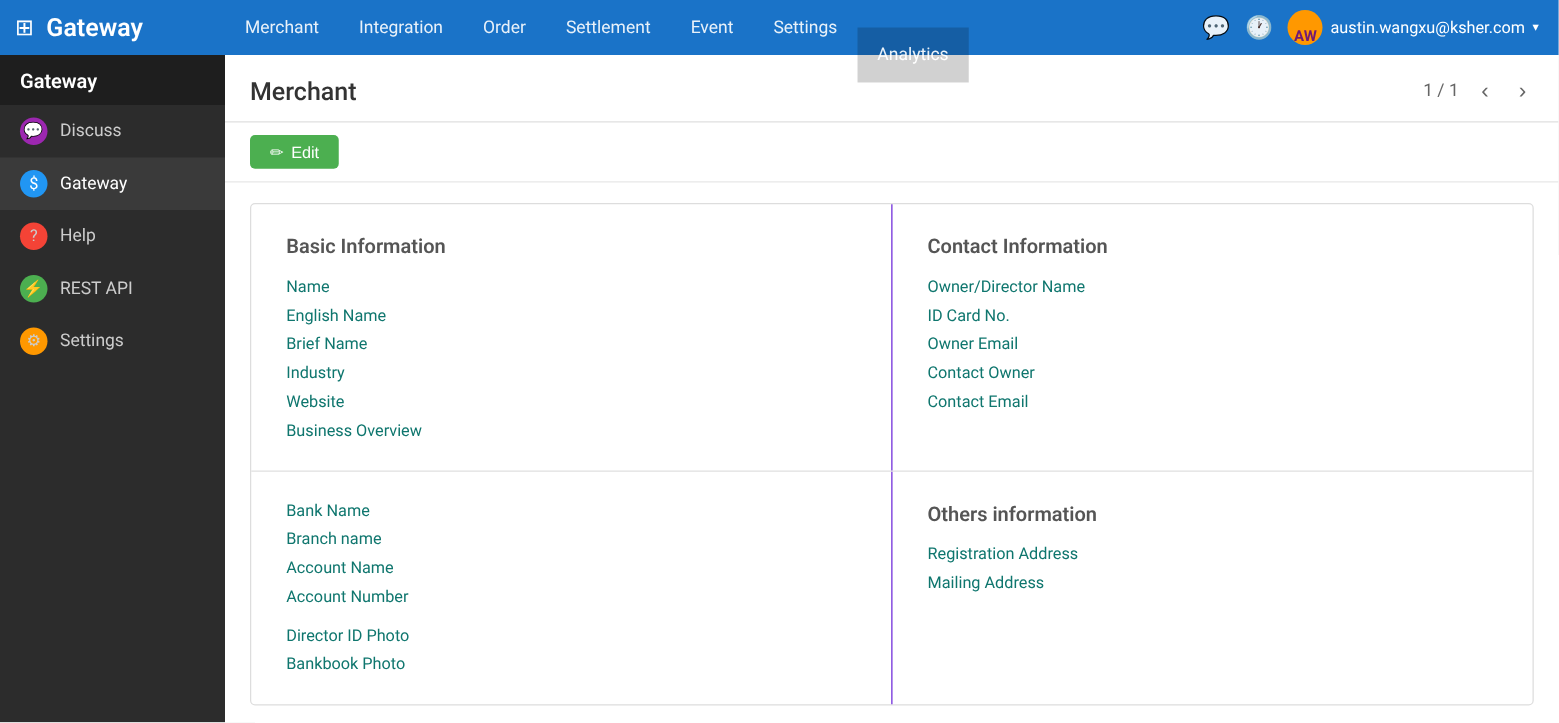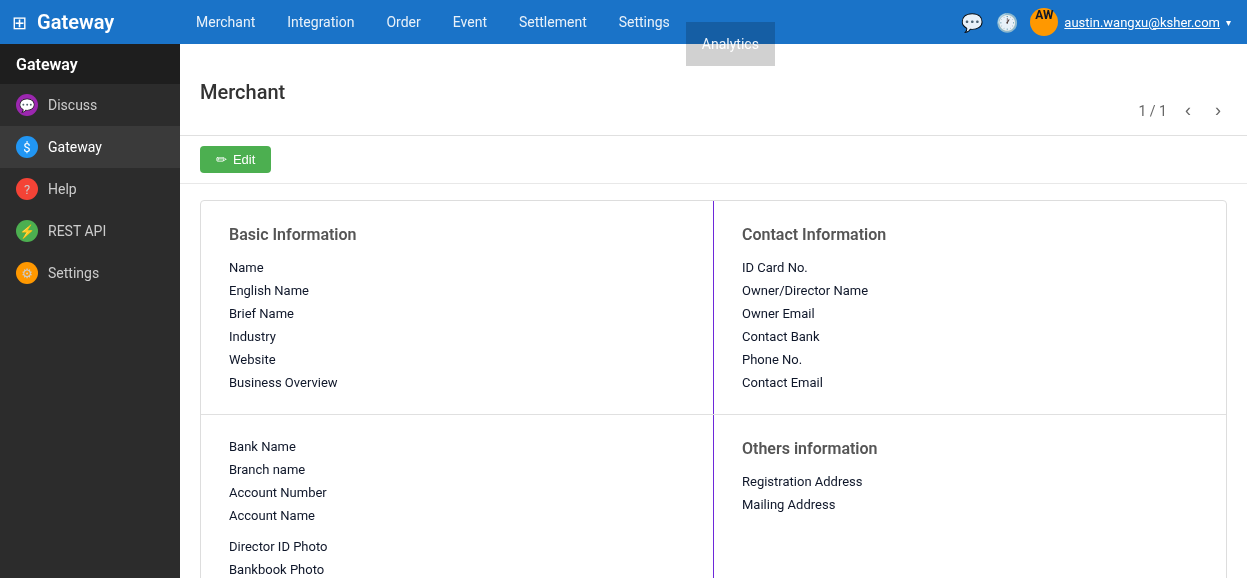--- a/index.html
+++ b/index.html
@@ -63,27 +63,27 @@
       align-items: center;
       gap: 6px;
       cursor: pointer;
     }
     .user-avatar {
       width: 28px;
       height: 28px;
       border-radius: 50%;
       background: #ff9800;
       display: flex;
-      align-items: flex-start;
+      align-items: flex-end;
       justify-content: center;
       font-size: 12px;
-      color: #0f172a;
+      color: #701a75;
       font-weight: bold;
     }
-    .user-name { color: white; font-size: 13px; text-decoration: underline; }
+    .user-name { color: white; font-size: 13px; }
     .dropdown-arrow { color: white; font-size: 10px; }
 
     
     .main-layout {
       display: flex;
       flex: 1;
       overflow: hidden;
     }
 
     
@@ -148,21 +148,20 @@
     }
     .page-title {
       font-size: 20px;
       font-weight: 500;
       color: #333;
     }
     .header-right {
       display: flex;
       align-items: center;
       gap: 12px;
-      margin-top: 38px;
     }
     .pagination-info { color: #666; font-size: 14px; }
     .pagination-btn {
       background: none;
       border: none;
       cursor: pointer;
       color: #666;
       font-size: 18px;
       padding: 2px 6px;
     }
@@ -221,39 +220,39 @@
     .field-list {
       display: flex;
       flex-direction: column;
       gap: 8px;
     }
     .field-item {
       display: flex;
       align-items: center;
     }
     .field-label {
-      color: #0f172a;
+      color: #0f766e;
       font-size: 13px;
       min-width: 160px;
     }
   </style>
 </head>
 <body>
 
 <div class="top-nav">
   <div class="top-nav-left">
     <span class="grid-icon">⊞</span>
     <span class="top-nav-title">Gateway</span>
   </div>
   <div class="top-nav-menu">
     <div class="nav-item">Merchant</div>
     <div class="nav-item">Integration</div>
     <div class="nav-item">Order</div>
+    <div class="nav-item">Settlement</div>
     <div class="nav-item">Event</div>
-    <div class="nav-item">Settlement</div>
     <div class="nav-item">Settings</div>
     <div class="nav-item active">Analytics</div>
   </div>
   <div class="top-nav-right">
     <span class="nav-icon">💬</span>
     <span class="nav-icon">🕐</span>
     <div class="user-info">
       <div class="user-avatar">
         <span>AW</span>
       </div>
@@ -333,56 +332,53 @@
               <div class="field-item">
                 <span class="field-label">Business Overview</span>
               </div>
             </div>
           </div>
 
           <div class="form-section">
             <div class="section-title">Contact Information</div>
             <div class="field-list">
               <div class="field-item">
+                <span class="field-label">Owner/Director Name</span>
+              </div>
+              <div class="field-item">
                 <span class="field-label">ID Card No.</span>
               </div>
               <div class="field-item">
-                <span class="field-label">Owner/Director Name</span>
-              </div>
-              <div class="field-item">
                 <span class="field-label">Owner Email</span>
               </div>
               <div class="field-item">
-                <span class="field-label">Contact Bank</span>
-              </div>
-              <div class="field-item">
-                <span class="field-label">Phone No.</span>
+                <span class="field-label">Contact Owner</span>
               </div>
               <div class="field-item">
                 <span class="field-label">Contact Email</span>
               </div>
             </div>
           </div>
         </div>
 
         <div class="form-sections form-section-bottom">
 
           <div class="form-section">
             <div class="field-list">
               <div class="field-item">
                 <span class="field-label">Bank Name</span>
               </div>
               <div class="field-item">
                 <span class="field-label">Branch name</span>
               </div>
               <div class="field-item">
+                <span class="field-label">Account Name</span>
+              </div>
+              <div class="field-item">
                 <span class="field-label">Account Number</span>
-              </div>
-              <div class="field-item">
-                <span class="field-label">Account Name</span>
               </div>
             </div>
             <br>
             <div class="field-list">
               <div class="field-item">
                 <span class="field-label">Director ID Photo</span>
               </div>
               <div class="field-item">
                 <span class="field-label">Bankbook Photo</span>
               </div>

